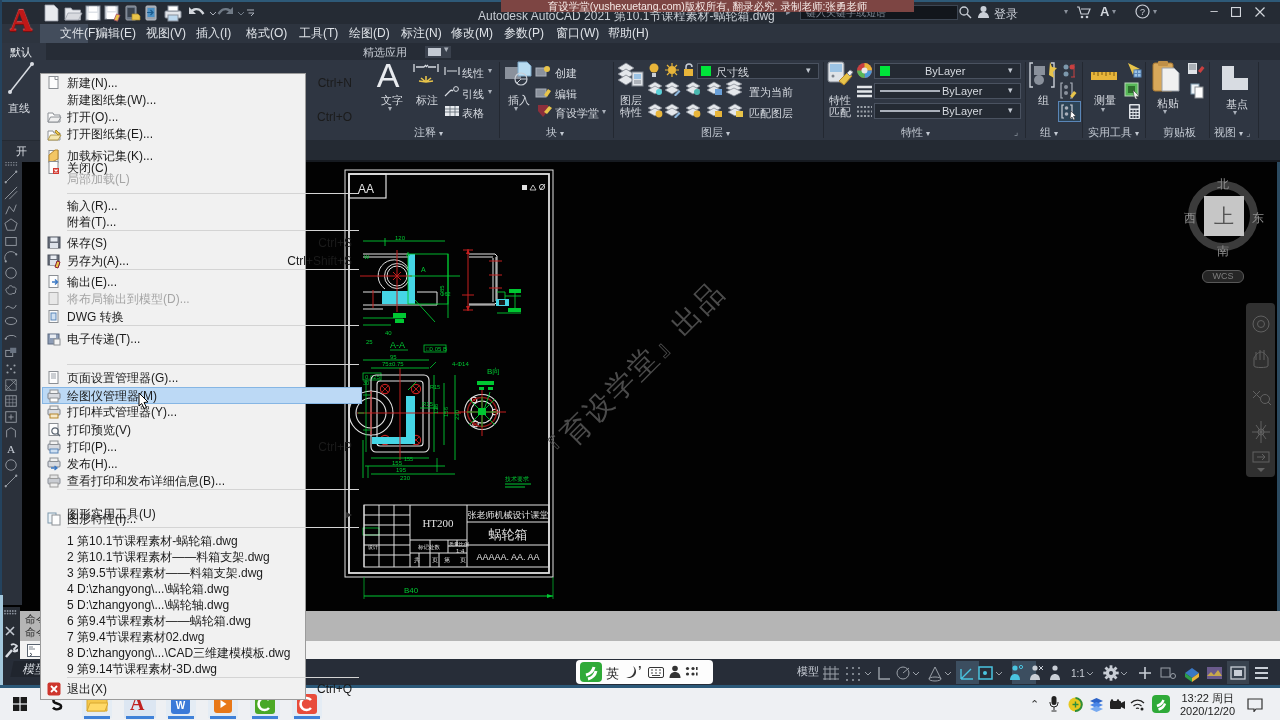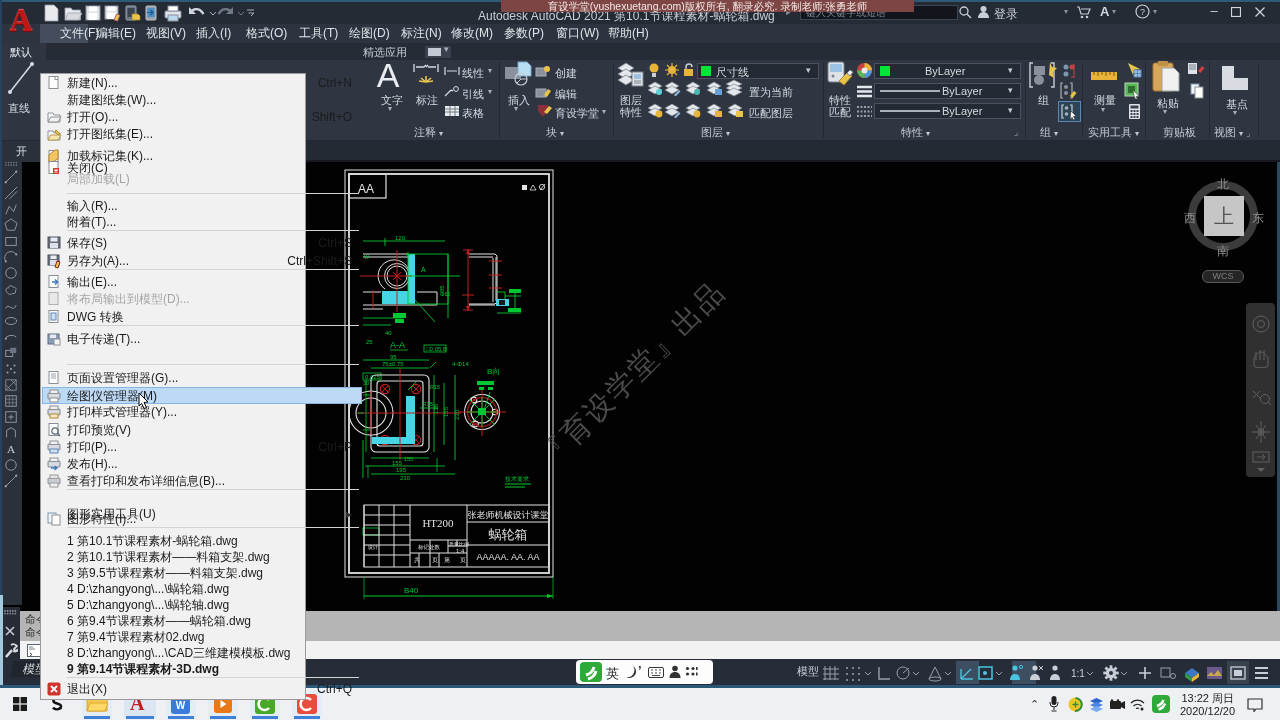--- a/index.html
+++ b/index.html
@@ -972,21 +972,21 @@
     </div>
     <div class="mi" style="top:17.5px;">
       <span class="txt">新建图纸集(W)...</span>
     </div>
     <div class="mi" style="top:34.5px;">
       <svg class="mico" style="top:0.5px;" viewBox="0 0 16 16">
         <path d="M2 4h5l1 2h6v7H2z" fill="#fdfdfd" stroke="#8b8f94"></path>
         <path d="M2 13l2.5-5H15l-3 5z" fill="#f0f0f0" stroke="#8b8f94"></path>
       </svg>
       <span class="txt">打开(O)...</span>
-      <span class="sc">Shift+O</span>
+      <span class="sc">Ctrl+O</span>
     </div>
     <div class="mi" style="top:52px;">
       <svg class="mico" style="top:0.5px;" viewBox="0 0 16 16">
         <path d="M2 4h5l1 2h6v7H2z" fill="#fdfdfd" stroke="#8b8f94"></path>
         <path d="M2 13l2.5-5H15l-3 5z" fill="#f5e6b0" stroke="#b39b4e"></path>
         <path d="M10 3l4 4-2 1-3-3z" fill="#e8c44a" stroke="#a8862c"></path>
       </svg>
       <span class="txt">打开图纸集(E)...</span>
     </div>
     <div class="mi" style="top:74px;">
@@ -1144,21 +1144,21 @@
     </div>
     <div class="mi" style="top:538.5px;">
       <span class="txt">6 第9.4节课程素材——蜗轮箱.dwg</span>
     </div>
     <div class="mi" style="top:554.5px;">
       <span class="txt">7 第9.4节课程素材02.dwg</span>
     </div>
     <div class="mi" style="top:570.5px;">
       <span class="txt">8 D:\zhangyong\...\CAD三维建模模板.dwg</span>
     </div>
-    <div class="mi" style="top:586.5px;font-weight:bold;">
+    <div class="mi" style="top:586.5px;">
       <span class="txt">9 第9.14节课程素材-3D.dwg</span>
     </div>
     <div class="mi" style="top:606.5px;">
       <svg class="mico" style="top:0.5px;" viewBox="0 0 16 16">
         <rect x="1.5" y="1.5" width="13" height="13" rx="2" fill="#ce352c"></rect>
         <path d="M5 5l6 6M11 5l-6 6" stroke="#fff" stroke-width="1.8"></path>
       </svg>
       <span class="txt">退出(X)</span>
       <span class="sc">Ctrl+Q</span>
     </div>

